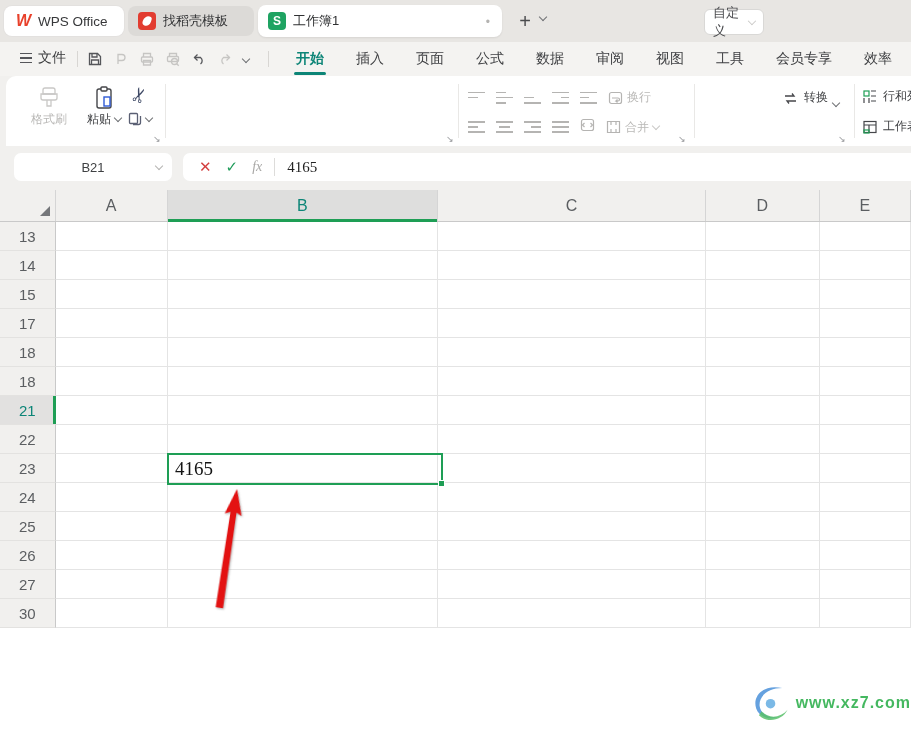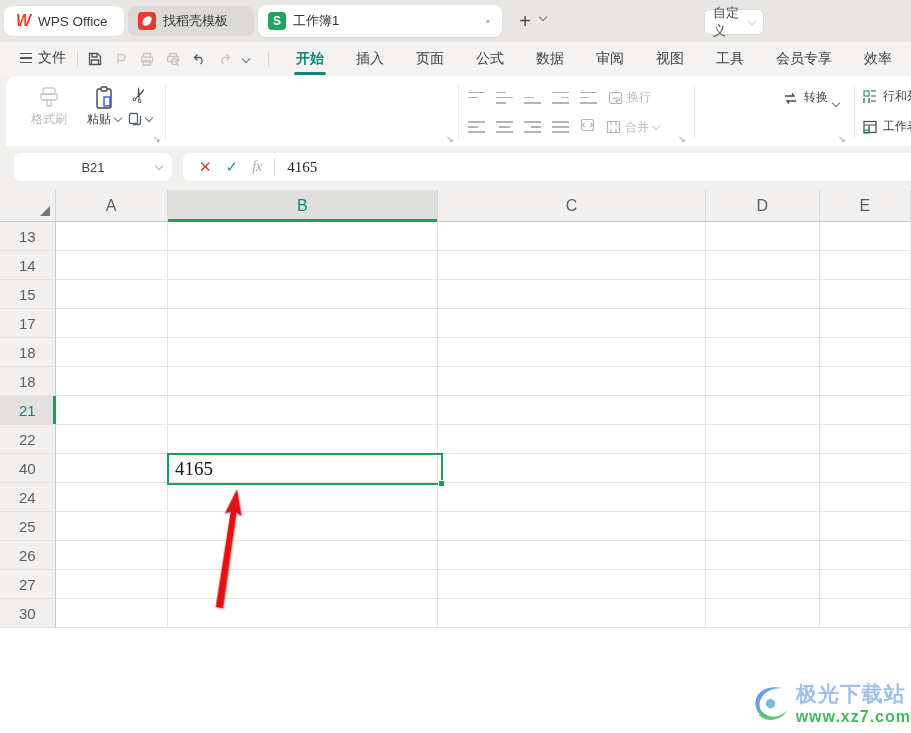--- a/index.html
+++ b/index.html
@@ -485,21 +485,21 @@
     </div>
     <div class="grow-line">
       <div class="rowh">22</div>
       <div class="cell" style="width: 113px;"></div>
       <div class="cell" style="width: 273px;"></div>
       <div class="cell" style="width: 270px;"></div>
       <div class="cell" style="width: 115px;"></div>
       <div class="cell" style="width: 92px;"></div>
     </div>
     <div class="grow-line">
-      <div class="rowh">40</div>
+      <div class="rowh">23</div>
       <div class="cell" style="width: 113px;"></div>
       <div class="cell" style="width: 273px;"></div>
       <div class="cell" style="width: 270px;"></div>
       <div class="cell" style="width: 115px;"></div>
       <div class="cell" style="width: 92px;"></div>
     </div>
     <div class="grow-line">
       <div class="rowh">24</div>
       <div class="cell" style="width: 113px;"></div>
       <div class="cell" style="width: 273px;"></div>
@@ -550,16 +550,15 @@
   <polygon points="0,0 -8.5,26 -3,23.5 -3.6,120 3.8,120 3,23.5 8.5,26" transform="translate(237,489) rotate(8.5)" fill="#e31212" style="filter:drop-shadow(1.5px 1.5px 1px rgba(80,80,80,.45))"></polygon>
 </svg>
 
 <div class="watermark">
   <svg width="58" height="58" viewBox="0 0 64 64">
     <path d="M50 10 C 22 4, 6 22, 12 40 C 16 52, 32 58, 44 52 C 32 56, 18 48, 17 36 C 16 20, 32 10, 50 10 Z" fill="#4a90d9" opacity=".85"></path>
     <path d="M20 44 C 30 56, 48 54, 58 42 C 50 58, 28 62, 16 50 Z" fill="#58c06a" opacity=".85"></path>
     <circle cx="33" cy="33" r="7" fill="#5aa7e0" opacity=".8"></circle>
   </svg>
   <div class="wm-text">
-    <div class="wm-title">极光下载站</div>
     <div class="wm-url">www.xz7.com</div>
   </div>
 </div>
 
 </body></html>

